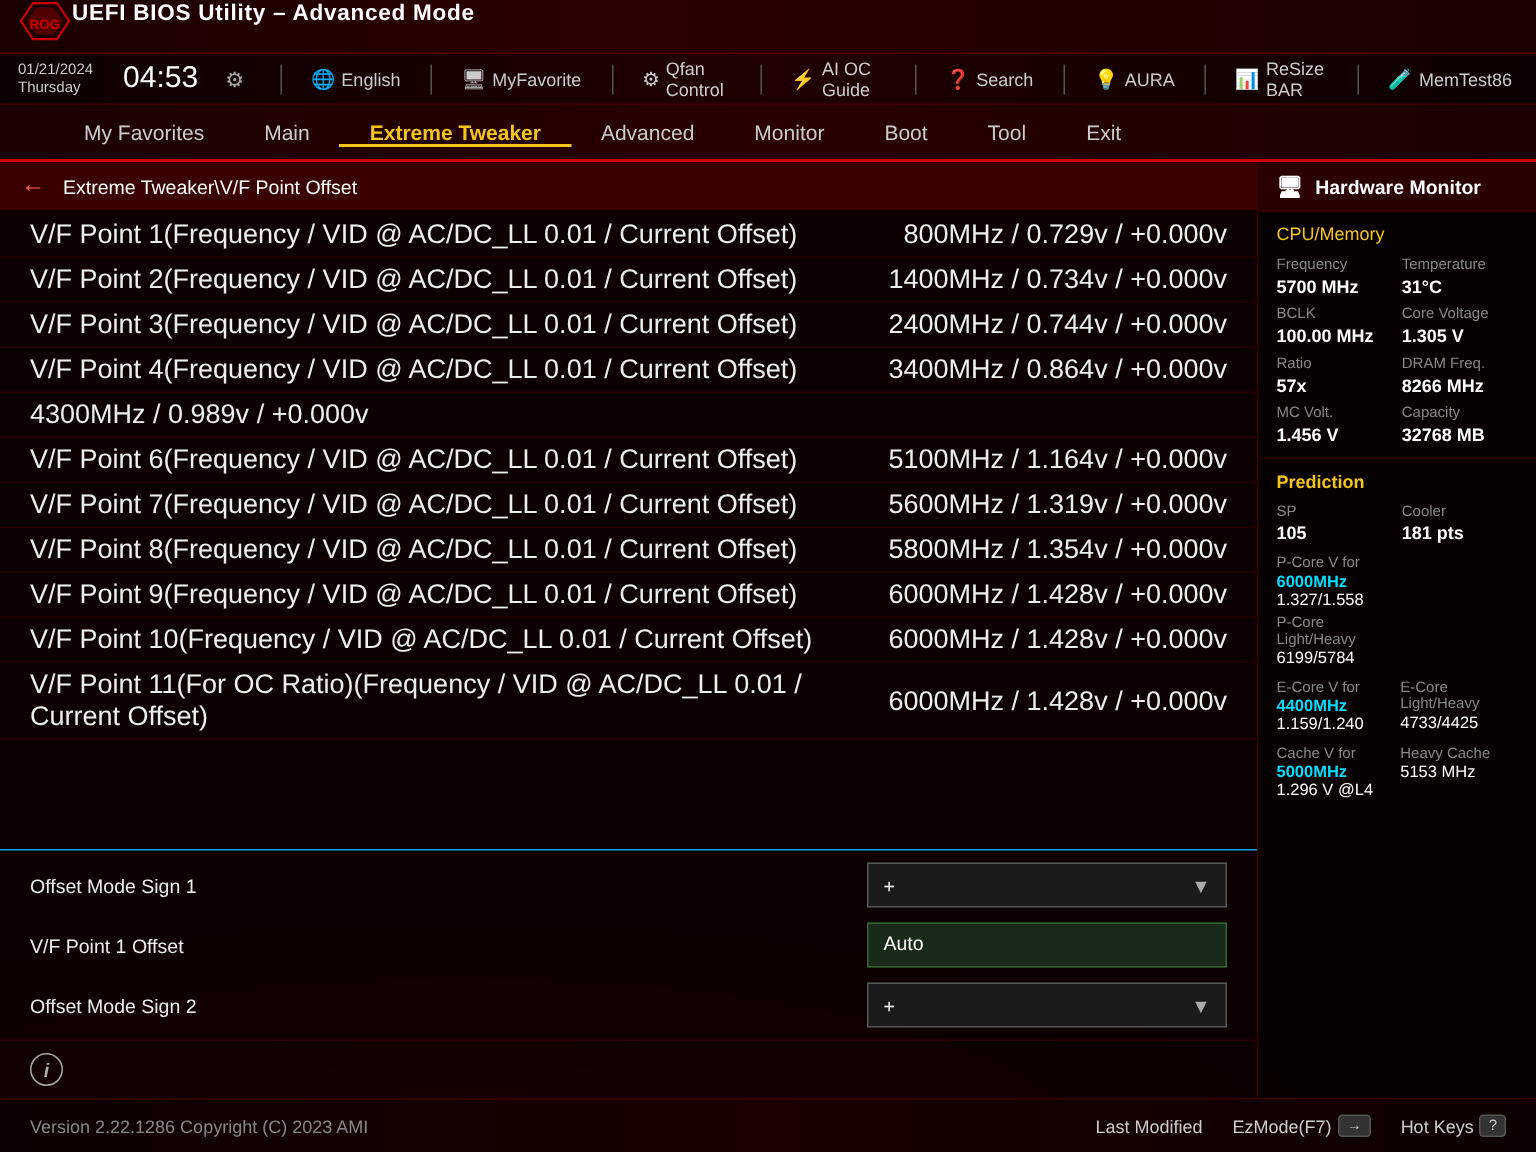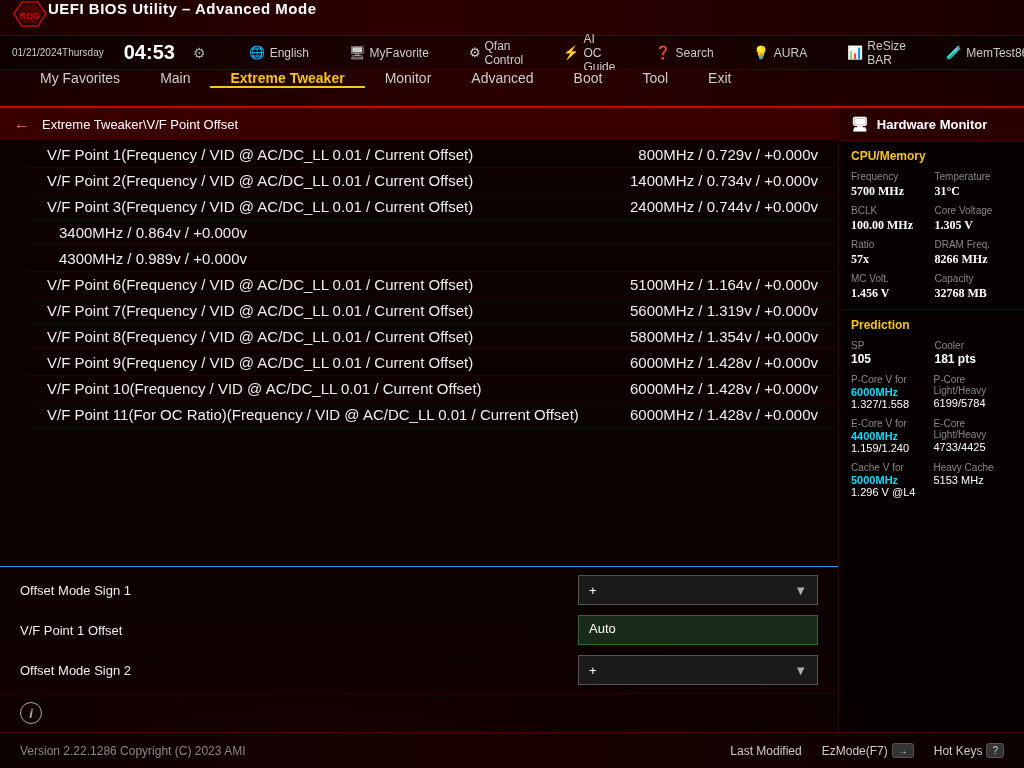--- a/index.html
+++ b/index.html
@@ -49,29 +49,29 @@
       display: flex;
       align-items: center;
       padding: 0 12px;
       gap: 16px;
       border-bottom: 1px solid #3a0000;
       position: relative;
       z-index: 10;
     }
     .info-bar .datetime {
       display: flex;
-      flex-direction: row;
+      flex-direction: column;
       font-size: 10px;
       color: #ccc;
       line-height: 1.2;
       margin-right: 4px;
     }
     .info-bar .clock {
       font-size: 20px;
-      font-weight: bold;
+      font-weight: normal;
       color: #fff;
       margin-right: 2px;
     }
     .info-bar .settings-icon {
       color: #aaa;
       font-size: 14px;
       margin-right: 8px;
     }
     .divider-v {
       width: 1px;
@@ -87,22 +87,22 @@
       cursor: pointer;
       padding: 2px 4px;
     }
     .info-item .icon { font-size: 13px; }
 
     
     .nav-bar {
       background: linear-gradient(90deg, #1a0000 0%, #2a0000 50%, #1a0000 100%);
       height: 38px;
       display: flex;
-      align-items: flex-start;
-      padding: 0 20px;
+      align-items: center;
+      padding: 0 36px;
       border-bottom: 2px solid #cc0000;
       position: relative;
       z-index: 10;
     }
     .nav-tab {
       padding: 0 20px;
       display: flex;
       align-items: center;
       color: #ccc;
       font-size: 14px;
@@ -160,22 +160,21 @@
     .vf-table::-webkit-scrollbar { width: 6px; }
     .vf-table::-webkit-scrollbar-track { background: #1a0000; }
     .vf-table::-webkit-scrollbar-thumb { background: #660000; border-radius: 3px; }
 
     .vf-row {
       display: flex;
       align-items: center;
       justify-content: space-between;
       padding: 4px 20px;
       border-bottom: 1px solid rgba(80,0,0,0.4);
-      font-size: 15px;
-      margin-left: 27px;
+      font-size: 18px;
     }
     .vf-row .vf-name { color: #eee; flex: 1; }
     .vf-row .vf-value { color: #eee; font-weight: 500; min-width: 200px; text-align: right; }
 
     
     .control-section {
       padding: 8px 20px;
       display: flex;
       flex-direction: column;
       gap: 10px;
@@ -256,39 +255,38 @@
     }
     .hw-monitor-header .monitor-icon { font-size: 14px; }
 
     .hw-section {
       padding: 8px 12px;
       border-bottom: 1px solid #2a0000;
     }
     .hw-section-title {
       color: #f5c518;
       font-size: 12px;
-      font-weight: 700;
+      font-weight: 400;
       margin-bottom: 8px;
     }
     .hw-grid {
       display: grid;
       grid-template-columns: 1fr 1fr;
       gap: 6px;
     }
     .hw-item { }
     .hw-item-label {
       color: #888;
       font-size: 10px;
       margin-bottom: 2px;
     }
     .hw-item-value {
       color: #fff;
       font-size: 12px;
       font-weight: 600;
-      font-family: Liberation Serif, serif;
     }
 
     .prediction-section {
       padding: 8px 12px;
       flex: 1;
     }
     .prediction-title {
       color: #f5c518;
       font-size: 12px;
       font-weight: 600;
@@ -412,24 +410,24 @@
   <div class="nav-tab">
     <span>My Favorites</span>
   </div>
   <div class="nav-tab">
     <span>Main</span>
   </div>
   <div class="nav-tab active">
     <span>Extreme Tweaker</span>
   </div>
   <div class="nav-tab">
+    <span>Advanced</span>
+  </div>
+  <div class="nav-tab">
     <span>Monitor</span>
-  </div>
-  <div class="nav-tab">
-    <span>Advanced</span>
   </div>
   <div class="nav-tab">
     <span>Boot</span>
   </div>
   <div class="nav-tab">
     <span>Tool</span>
   </div>
   <div class="nav-tab">
     <span>Exit</span>
   </div>
@@ -451,20 +449,21 @@
       </div>
       <div class="vf-row">
         <span class="vf-name">V/F Point 2(Frequency / VID @ AC/DC_LL 0.01 / Current Offset)</span>
         <span class="vf-value">1400MHz / 0.734v / +0.000v</span>
       </div>
       <div class="vf-row">
         <span class="vf-name">V/F Point 3(Frequency / VID @ AC/DC_LL 0.01 / Current Offset)</span>
         <span class="vf-value">2400MHz / 0.744v / +0.000v</span>
       </div>
       <div class="vf-row">
+        <span class="vf-name">V/F Point 4(Frequency / VID @ AC/DC_LL 0.01 / Current Offset)</span>
         <span class="vf-value">3400MHz / 0.864v / +0.000v</span>
       </div>
       <div class="vf-row">
         <span class="vf-value">4300MHz / 0.989v / +0.000v</span>
       </div>
       <div class="vf-row">
         <span class="vf-name">V/F Point 6(Frequency / VID @ AC/DC_LL 0.01 / Current Offset)</span>
         <span class="vf-value">5100MHz / 1.164v / +0.000v</span>
       </div>
       <div class="vf-row">
@@ -569,21 +568,21 @@
           <div class="pred-label">SP</div>
           <div class="pred-value">105</div>
         </div>
         <div class="pred-item">
           <div class="pred-label">Cooler</div>
           <div class="pred-value">181 pts</div>
         </div>
       </div>
 
       <div class="pred-block">
-        <div style="display:grid;grid-template-columns:1fr 1fr;gap:4px;">
+        <div style="display:grid;grid-template-columns:1fr;gap:4px;">
           <div>
             <div class="pred-label">P-Core V for</div>
             <div class="pred-block-freq">6000MHz</div>
             <div class="pred-block-vals">1.327/1.558</div>
           </div>
           <div>
             <div class="pred-label">P-Core<br>Light/Heavy</div>
             <div class="pred-block-vals">6199/5784</div>
           </div>
         </div>

